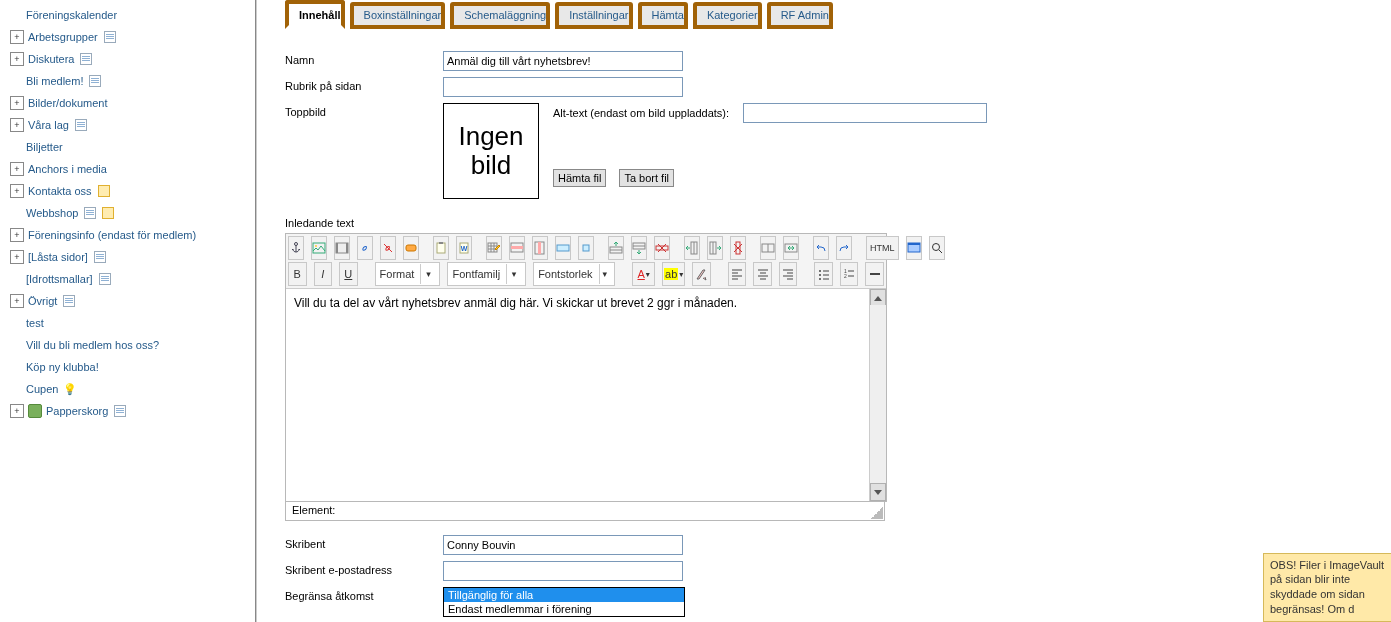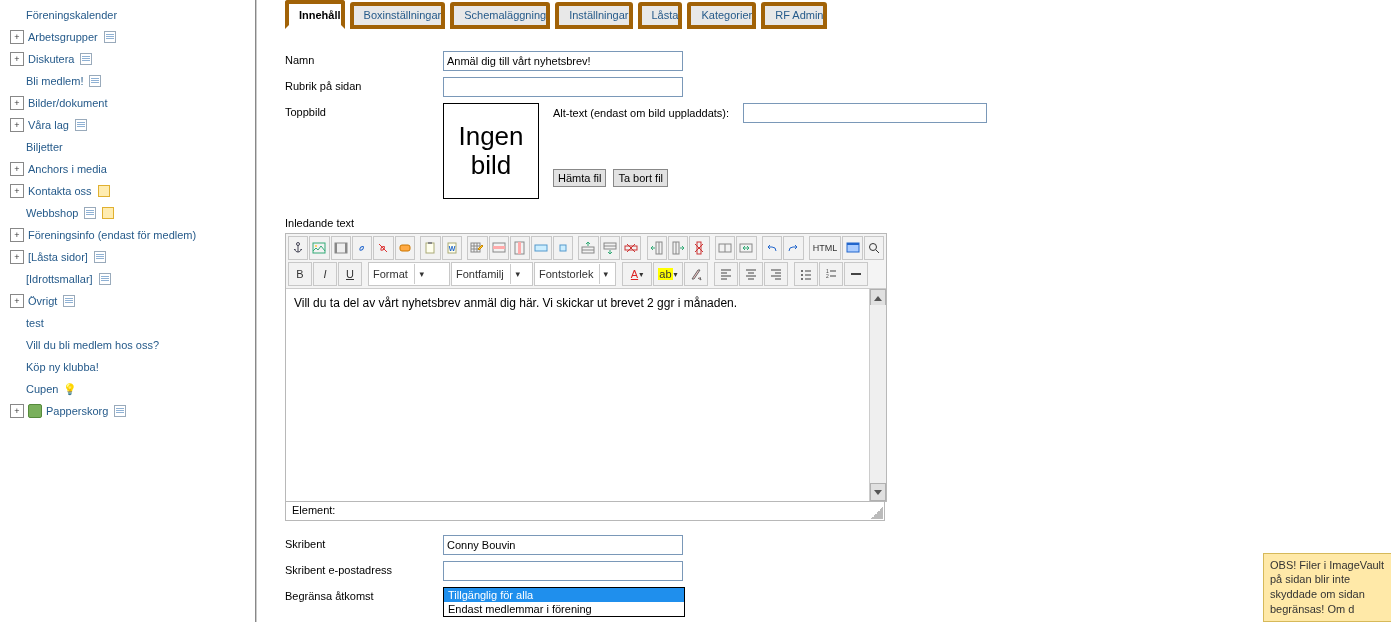--- a/index.html
+++ b/index.html
@@ -24,26 +24,26 @@
 .form{padding-top:18px}
 .row{display:flex;align-items:flex-start;margin-bottom:6px}
 .row .lbl{width:158px;color:#000;padding-top:3px}
 input.txt{border:1px solid #7a98b8;height:18px;padding:0 3px;font-family:inherit;font-size:11px;box-sizing:content-box}
 .w240{width:232px}
 .imgbox{width:94px;height:94px;border:1px solid #000;display:flex;align-items:center;justify-content:center;text-align:center;font-size:26px;line-height:1.1;background:#fff}
 .img-row{display:flex;align-items:flex-start;gap:14px}
 .img-right{display:flex;flex-direction:column;gap:8px}
 .alt-line{display:flex;align-items:center;gap:14px}
 input.alt{border:1px solid #7a98b8;height:18px;width:236px;padding:0 3px;font-family:inherit;font-size:11px}
-.btns{display:flex;gap:7px;margin-top:38px}
+.btns{display:flex;gap:13px;margin-top:38px}
 .fbtn{border:1px solid #888;background:#e2e2e2;padding:2px 4px;font-family:inherit;font-size:11px;cursor:pointer}
 .section-lbl{margin-top:18px;margin-bottom:4px}
 .editor-wrap{border:1px solid #b8b8b8;width:600px}
 .toolbar{background:#f4f4f4;border-bottom:1px solid #ccc;padding:2px}
-.tb-row{display:flex;align-items:center;gap:1px;flex-wrap:nowrap;margin-bottom:2px}
+.tb-row{display:flex;align-items:center;gap:7px;flex-wrap:nowrap;margin-bottom:2px}
 .tb-row:last-child{margin-bottom:0}
 .tbtn{width:22px;height:22px;border:1px solid #c8c8c8;background:#f2f2f2;display:flex;align-items:center;justify-content:center;font-size:11px;color:#333;cursor:pointer;position:relative}
 .tsep{width:4px}
 .tsel{height:22px;border:1px solid #c8c8c8;background:#fff;display:flex;align-items:center;padding:0 4px;font-size:11px;color:#333;gap:4px}
 .tsel .dd{width:14px;height:20px;margin-left:2px;display:flex;align-items:center;justify-content:center;border-left:1px solid #ccc;font-size:9px}
 .tiny-icon{width:14px;height:14px;display:block}
 .editor-body{display:flex;height:212px}
 .editor-text{flex:1;padding:6px 8px;font-size:12px;line-height:1.4;overflow:auto}
 .editor-scroll{width:16px;background:#efefef;border-left:1px solid #ccc;position:relative}
 .scroll-btn{height:16px;background:#e0e0e0;border:1px solid #b0b0b0;display:flex;align-items:center;justify-content:center;font-size:9px;color:#555}
@@ -162,21 +162,21 @@
     </div>
 
   <div class="content">
     <div class="content-inner">
 
       <div class="tabs" id="tabs">
           <div class="tab active">Innehåll</div>
           <div class="tab">Boxinställningar</div>
           <div class="tab">Schemaläggning</div>
           <div class="tab">Inställningar</div>
-          <div class="tab">Låsta</div>
+          <div class="tab">Hämta</div>
           <div class="tab">Kategorier</div>
           <div class="tab">RF Admin</div>
         </div>
 
       <div class="form">
 
         <div class="row">
           <div class="lbl">Namn</div>
           <input class="txt w240" value="Anmäl dig till vårt nyhetsbrev!" style="">
         </div>

